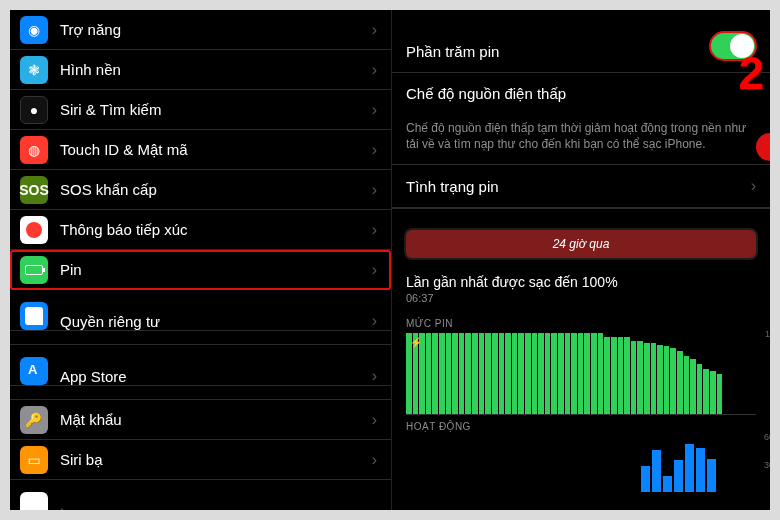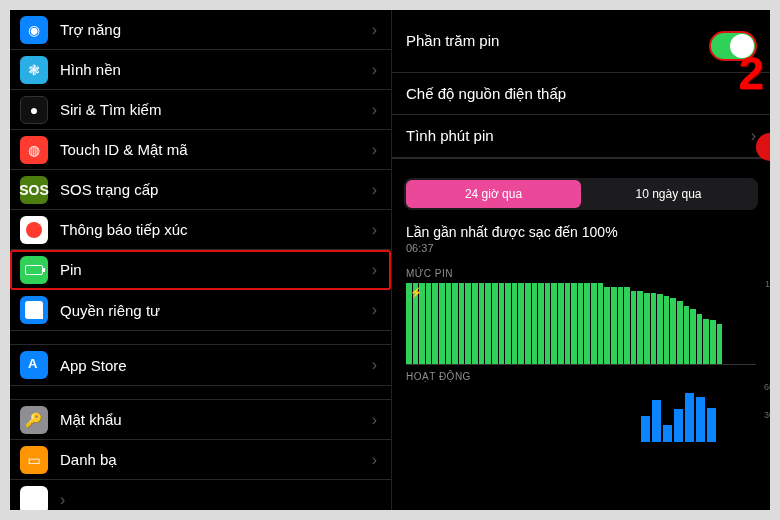--- a/index.html
+++ b/index.html
@@ -36,21 +36,21 @@
     align-items: center;
     height: 40px;
     padding: 0 14px 0 10px;
     background: #000;
     color: #fff;
     font-size: 15px;
     border-bottom: 1px solid #2a2a2c;
     cursor: pointer;
     position: relative;
   }
-  .row:last-child { border-bottom: none; }
+  .row:last-child { border-bottom: none; align-items: flex-end; }
   .row .iconbox {
     width: 28px; height: 28px; border-radius: 6px;
     margin-right: 12px; display: flex; align-items: center; justify-content: center;
     font-size: 14px; color: #fff; flex-shrink: 0;
   }
   .row .label { flex: 1; }
   .row .chev { color: #555; font-size: 16px; }
   .row.selected {
     outline: 2px solid #d11; outline-offset: -2px; border-radius: 3px;
   }
@@ -83,21 +83,21 @@
   .appstore {
     width: 18px; height: 18px; position: relative;
   }
   .appstore::before {
     content: "A"; color: #fff; font-weight: 600; font-size: 13px;
     position: absolute; left: 3px; top: 0;
   }
 
   
   .r-row {
-    display: flex; align-items: flex-start;
+    display: flex; align-items: flex-end;
     padding: 12px 14px;
     color: #fff;
     font-size: 15px;
     border-bottom: 1px solid #2a2a2c;
   }
   .r-row .label { flex: 1; }
   .r-row .chev { color: #555; font-size: 16px; }
   .r-note {
     color: #8e8e93; font-size: 12px; line-height: 1.35;
     padding: 6px 14px 12px 14px;
@@ -117,21 +117,21 @@
   }
 
   .segment {
     display: flex; margin: 14px 12px 10px 12px;
     background: #1c1c1e; border-radius: 8px; padding: 2px;
   }
   .seg-btn {
     flex: 1; text-align: center; padding: 7px 0;
     color: #fff; font-size: 12px; border-radius: 6px; cursor: pointer;
   }
-  .seg-btn.active { background: #ec4899; }
+  .seg-btn.active { background: #7f1d1d; font-style: italic; }
 
   .section-title {
     color: #fff; font-size: 14px; padding: 4px 14px 2px 14px;
   }
   .section-sub {
     color: #8e8e93; font-size: 11px; padding: 0 14px 8px 14px;
   }
   .mini-label {
     color: #8e8e93; font-size: 10px; letter-spacing: 0.5px;
     padding: 6px 14px 4px 14px;
@@ -200,21 +200,21 @@
           <span class="label">Siri &amp; Tìm kiếm</span>
           <span class="chev">›</span>
         </div>
         <div class="row">
           <span class="iconbox ic-red">◍</span>
           <span class="label">Touch ID &amp; Mật mã</span>
           <span class="chev">›</span>
         </div>
         <div class="row">
           <span class="iconbox ic-sos">SOS</span>
-          <span class="label">SOS trạng cấp</span>
+          <span class="label">SOS khẩn cấp</span>
           <span class="chev">›</span>
         </div>
         <div class="row">
           <span class="iconbox ic-virus">
             <span class="virus-glyph"></span>
           </span>
           <span class="label">Thông báo tiếp xúc</span>
           <span class="chev">›</span>
         </div>
         <div class="row selected">
@@ -242,21 +242,21 @@
         </div>
       </div>
     <div class="group" id="group-2">
         <div class="row">
           <span class="iconbox ic-gray">🔑</span>
           <span class="label">Mật khẩu</span>
           <span class="chev">›</span>
         </div>
         <div class="row">
           <span class="iconbox ic-orange">▭</span>
-          <span class="label">Danh bạ</span>
+          <span class="label">Siri bạ</span>
           <span class="chev">›</span>
         </div>
         <div class="row">
           <span class="iconbox ic-white">▭</span>
           <span class="chev">›</span>
         </div>
       </div>
   </div>
 
   <div class="pane pane-right">
@@ -265,31 +265,31 @@
     <div style="height:10px"></div>
     <div class="r-row">
       <span class="label">Phần trăm pin</span>
       <span class="toggle selected"></span>
     </div>
 
     <div class="r-row" style="border-bottom:none; position:relative;">
       <span class="label">Chế độ nguồn điện thấp</span>
       <span class="toggle-red"></span>
     </div>
+    <div class="r-note">Chế độ nguồn điện thấp tạm thời giảm hoạt động trong nền như tải về và tìm nạp thư cho đến khi bạn có thể sạc iPhone.</div>
 
     <div style="border-top:1px solid #2a2a2c;"></div>
     <div class="r-row">
-      <span class="label">Tình phút pin</span>
+      <span class="label">Tình trạng pin</span>
       <span class="chev">›</span>
     </div>
     <div style="border-top:1px solid #2a2a2c; height:6px;"></div>
 
     <div class="segment">
       <div class="seg-btn active">24 giờ qua</div>
-      <div class="seg-btn">10 ngày qua</div>
     </div>
 
     <div class="section-title">Lần gần nhất được sạc đến 100%</div>
     <div class="section-sub">06:37</div>
 
     <div class="mini-label">MỨC PIN</div>
     <div class="chart">
       <span class="bolt">⚡</span>
       <span class="grid y100">100%</span>
       <span class="grid y50">50%</span>

